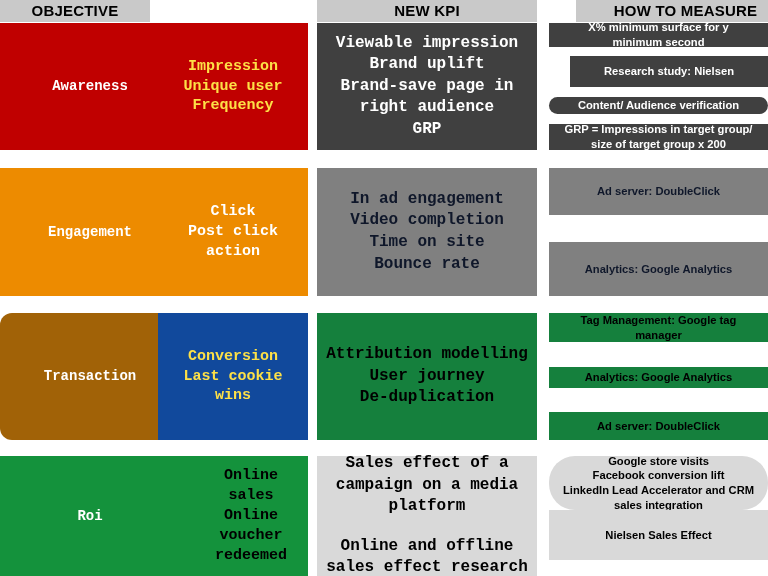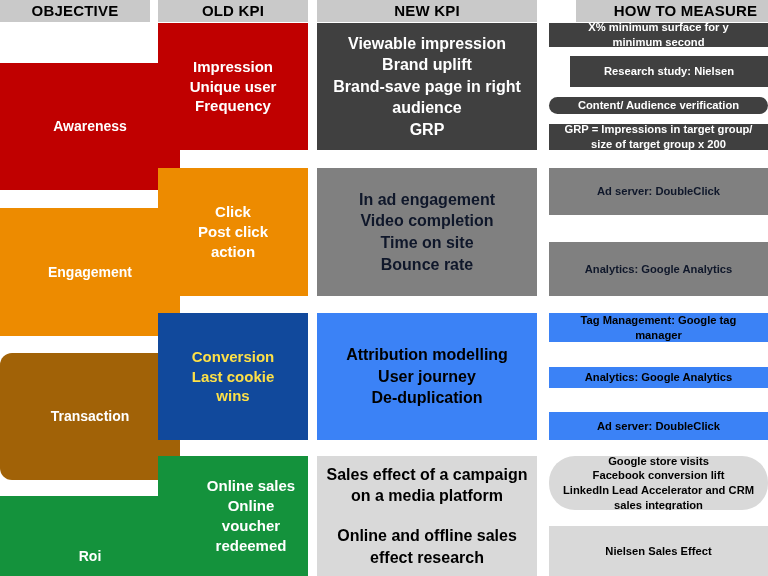--- a/index.html
+++ b/index.html
@@ -55,23 +55,24 @@
   .cell {
     position: absolute;
     top: 0;
     height: 100%;
     display: flex;
     align-items: center;
     justify-content: center;
     text-align: center;
     font-weight: bold;
     padding: 2px 4px;
-  }
-
-  .col-objective { left: 0px;   width: 180px; font-size: 14px; margin-top: 40px; }
+    font-family: Liberation Mono, monospace;
+  }
+
+  .col-objective { left: 0px;   width: 180px; font-size: 14px; }
   .col-oldkpi    { left: 158px; width: 150px; font-size: 15px; }
   .col-newkpi    { left: 317px; width: 220px; font-size: 16px; }
 
   .cell .lines { line-height: 1.33; }
   .col-newkpi .lines { line-height: 1.35; }
 
   
   .col-measure {
     position: absolute;
     left: 549px;
@@ -91,47 +92,46 @@
     line-height: 1.3;
     padding: 2px 13px;
     overflow: hidden;
   }
 
   
   .tone-dark  { background: #404040; color: #ffffff; }
   
   .tone-mid   { background: #808080; color: #0f172a; }
   
-  .tone-light { background: #3b82f6; color: #000000; }
+  .tone-light { background: #15803d; color: #000000; }
   
   .tone-pale  { background: #d9d9d9; color: #000000; }
 
   .para { display: block; }
   .para + .para { margin-top: 18px; }
 </style>
 </head>
 <body>
 
 <div id="matrix">
 
   <div class="header-row">
     <div class="header-cell hc-0">OBJECTIVE</div>
-    <div class="header-cell hc-1">OLD KPI</div>
     <div class="header-cell hc-2">NEW KPI</div>
     <div class="header-cell hc-3">HOW TO MEASURE</div>
   </div>
 
   <div id="rows-host">
       <div class="row row-0">
         <div class="cell col-objective" style="background: rgb(192, 0, 0); color: rgb(255, 255, 255);">
           <div class="lines">
             <span class="para">Awareness</span>
           </div>
         </div>
-        <div class="cell col-oldkpi" style="background: rgb(192, 0, 0); color: #ffffff;">
+        <div class="cell col-oldkpi" style="background: rgb(192, 0, 0); color: #fde047;">
           <div class="lines">
             <span class="para">Impression<br>Unique user<br>Frequency</span>
           </div>
         </div>
         <div class="cell col-newkpi tone-dark">
           <div class="lines">
             <span class="para">Viewable impression<br>Brand uplift<br>Brand-save page in right audience<br>GRP</span>
           </div>
         </div>
         <div class="col-measure">
@@ -219,33 +219,33 @@
             </div>
           </div>
         </div>
       </div>
       <div class="row row-3">
         <div class="cell col-objective" style="background: rgb(20, 146, 60); color: rgb(255, 255, 255);">
           <div class="lines">
             <span class="para">Roi</span>
           </div>
         </div>
-        <div class="cell col-oldkpi" style="background: rgb(20, 146, 60); color: #ffffff; padding-left: 40px;">
+        <div class="cell col-oldkpi" style="background: rgb(20, 146, 60); color: #000000; padding-left: 40px;">
           <div class="lines">
             <span class="para">Online sales<br>Online voucher<br>redeemed</span>
           </div>
         </div>
         <div class="cell col-newkpi tone-pale">
           <div class="lines">
             <span class="para">Sales effect of a campaign on a media platform</span>
             <span class="para">Online and offline sales effect research</span>
           </div>
         </div>
         <div class="col-measure">
-          <div class="measure-box tone-pale" style="height: 54px; margin-bottom: 16px; border-radius: 26px;">
+          <div class="measure-box tone-pale" style="height: 54px;  border-radius: 26px;">
             <div class="lines">
               <span class="para">Google store visits<br>Facebook conversion lift<br>LinkedIn Lead Accelerator and CRM sales integration</span>
             </div>
           </div>
           <div class="measure-box tone-pale" style="height: 50px;">
             <div class="lines">
               <span class="para">Nielsen Sales Effect</span>
             </div>
           </div>
         </div>

